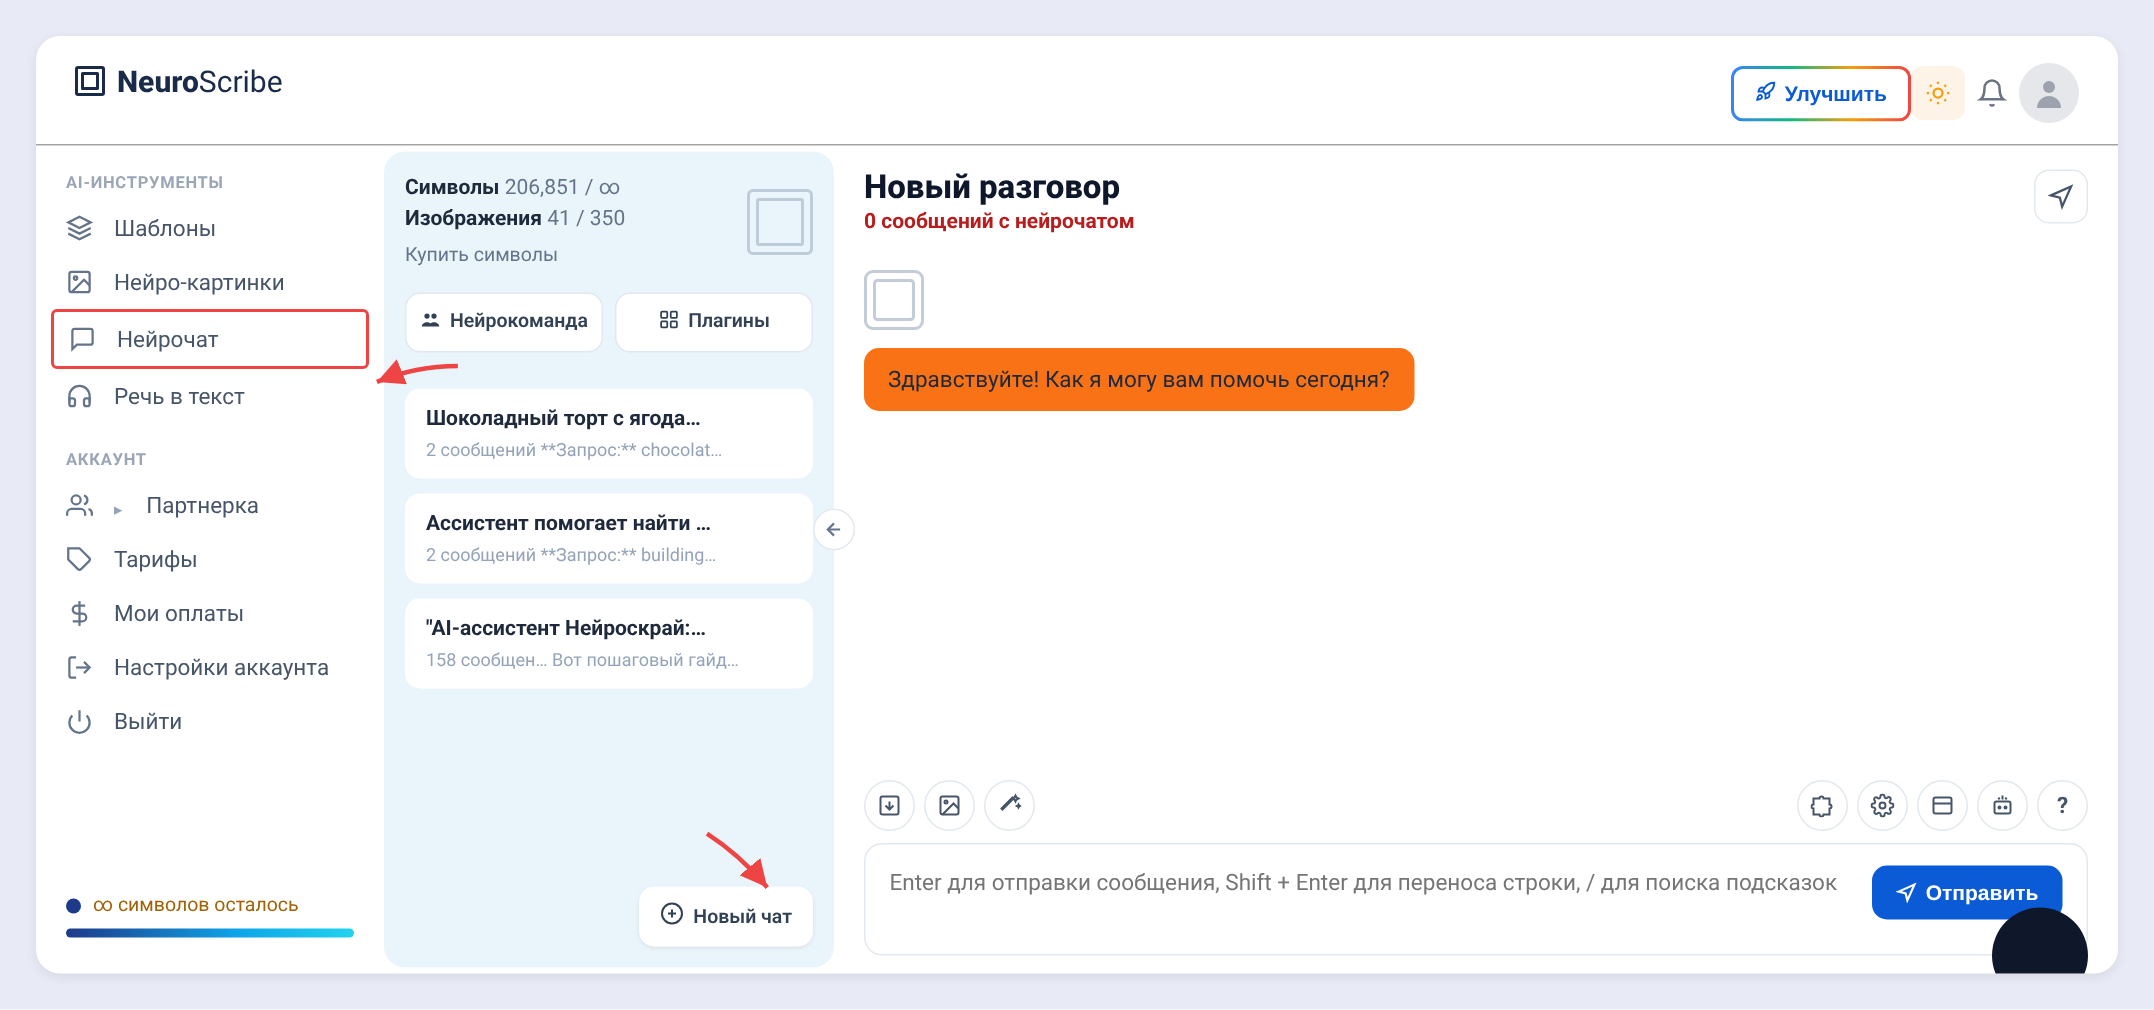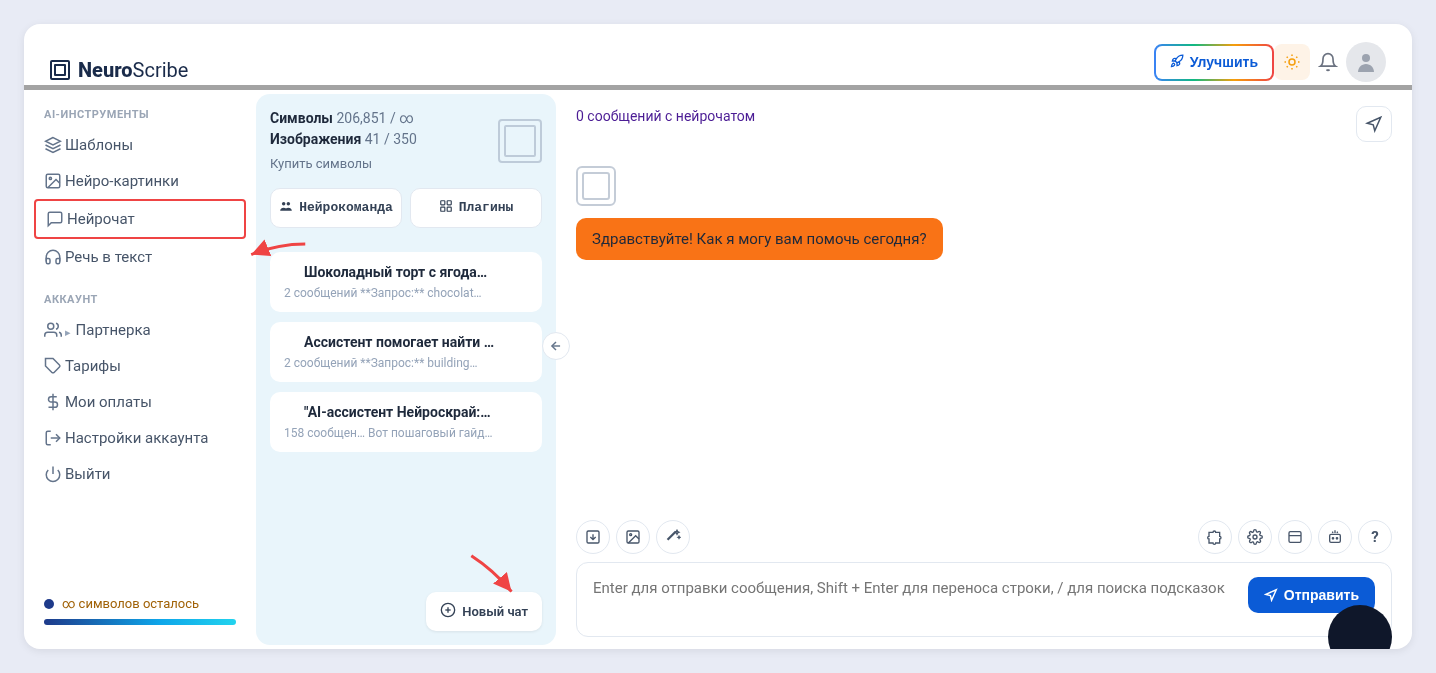--- a/index.html
+++ b/index.html
@@ -1,58 +1,58 @@
 <!DOCTYPE html>
 <html><head>
 <meta charset="utf-8">
 <style>
 * { box-sizing: border-box; margin: 0; padding: 0; }
 body { font-family: -apple-system, BlinkMacSystemFont, 'Segoe UI', Roboto, sans-serif; background: #e8ebf5; padding: 24px; font-size: 14px; color: #1e2a3a; }
 .app { background: #fff; border-radius: 16px; box-shadow: 0 2px 8px rgba(0,0,0,0.08); width: 100%; height: 625px; display: flex; flex-direction: column; overflow: hidden; position: relative; }
-.header { display: flex; align-items: flex-end; justify-content: space-between; padding: 18px 26px 3px 26px; border-bottom: 5px solid #a3a3a3; }
+.header { display: flex; align-items: flex-start; justify-content: space-between; padding: 18px 26px 14px 26px; border-bottom: 1px solid #a3a3a3; }
 .logo { display: flex; align-items: center; gap: 8px; font-size: 20px; font-weight: 700; color: #1a2b4a; }
 .logo-icon { width: 20px; height: 20px; border: 2px solid #1a2b4a; border-radius: 2px; position: relative; }
 .logo-icon::after { content: ''; position: absolute; top: 2px; left: 2px; right: 2px; bottom: 2px; border: 2px solid #1a2b4a; border-radius: 1px; }
 .logo strong { font-weight: 800; }
 .logo .light { font-weight: 400; }
 .header-right { display: flex; align-items: center; gap: 0; }
 .upgrade-btn { display: flex; align-items: center; gap: 6px; padding: 8px 14px; border-radius: 8px; border: 2px solid transparent; background: linear-gradient(#fff,#fff) padding-box, linear-gradient(90deg,#3b82f6,#10b981,#f59e0b,#ef4444) border-box; color: #0b5bd6; font-weight: 600; cursor: pointer; font-size: 14px; }
 .icon-btn { width: 36px; height: 36px; border-radius: 8px; display: flex; align-items: center; justify-content: center; cursor: pointer; color: #6b7280; background:#fff; }
 .icon-btn.sun { background: #fef3e7; color: #f59e0b; }
 .avatar { width: 40px; height: 40px; border-radius: 50%; background: #e5e7eb; display:flex; align-items:center; justify-content:center; color:#9ca3af; }
 .body { display: flex; flex: 1; overflow: hidden; }
 .sidebar { width: 232px; padding: 0 10px 12px 10px; display: flex; flex-direction: column; overflow-y: auto; }
 .sb-section { font-size: 11px; font-weight: 700; color: #9aa5b5; letter-spacing: 0.5px; padding: 18px 10px 6px 10px; }
-.sb-item { display: flex; align-items: flex-end; gap: 3px; padding: 9px 10px; border-radius: 8px; cursor: pointer; color: #475569; font-size: 15px; }
+.sb-item { display: flex; align-items: flex-end; gap: 14px; padding: 9px 10px; border-radius: 8px; cursor: pointer; color: #475569; font-size: 15px; }
 .sb-item.active { border: 2px solid #ef4444; border-radius: 4px; }
 .sb-icon { width: 18px; height: 18px; display:inline-flex; align-items:center; justify-content:center; color:#64748b; flex-shrink:0; }
 .sb-footer { margin-top: auto; padding: 12px 10px; font-size: 13px; color: #a16207; }
 .sb-footer-row { display:flex; align-items:center; gap:8px; margin-bottom:8px; }
 .dot { width:10px; height:10px; border-radius:50%; background:#1e3a8a; }
 .progress { height: 6px; width:100%; border-radius:3px; background: linear-gradient(90deg,#1e3a8a 0%,#0ea5e9 60%,#22d3ee 100%); }
 .mid { width: 300px; background: #e9f5fb; border-radius: 14px; margin: 4px 0 4px 0; padding: 14px; display:flex; flex-direction:column; position:relative; }
 .mid-top { display:flex; justify-content:space-between; align-items:center; }
 .mid-stats { font-size:14px; color:#1e293b; line-height:1.5; }
 .mid-stats .label { font-weight:700; }
 .mid-stats .val { color:#64748b; font-weight:400; }
 .buy-link { color:#64748b; font-size:13px; margin-top:4px; cursor:pointer; }
 .mid-logo { width:44px; height:44px; border:2px solid #94a3b8; border-radius:4px; position:relative; opacity:0.5; }
 .mid-logo::after { content:''; position:absolute; top:4px; left:4px; right:4px; bottom:4px; border:2px solid #94a3b8; border-radius:2px; }
-.mid-btns { display:flex; gap:8px; margin-top:14px;font-family:Liberation Mono, monospace; }
+.mid-btns { display:flex; gap:8px; margin-top:14px; }
 .chip { flex:1; background:#fff; border-radius:10px; padding:10px 8px; display:flex; align-items:center; justify-content:center; gap:6px; font-size:13px; font-weight:600; color:#334155; cursor:pointer; border:1px solid #e2e8f0; }
 .chat-list { margin-top:24px; display:flex; flex-direction:column; gap:10px; flex:1; overflow-y:auto; }
 .chat-card { background:#fff; border-radius:10px; padding:12px 14px; cursor:pointer; }
-.chat-title { font-weight:700; font-size:14px; color:#1e293b; white-space:nowrap; overflow:hidden; text-overflow:ellipsis;margin-left:20px; }
+.chat-title { font-weight:700; font-size:14px; color:#1e293b; white-space:nowrap; overflow:hidden; text-overflow:ellipsis; }
 .chat-sub { font-size:12px; color:#94a3b8; margin-top:6px; white-space:nowrap; overflow:hidden; text-overflow:ellipsis; }
 .new-chat { align-self:flex-end; margin-top:12px; background:#fff; border-radius:10px; padding:10px 14px; display:flex; align-items:center; gap:6px; font-size:13px; font-weight:600; color:#334155; cursor:pointer; box-shadow:0 1px 3px rgba(0,0,0,0.08); }
 .collapse { position:absolute; right:-14px; top:238px; width:28px; height:28px; border-radius:50%; background:#fff; border:1px solid #e2e8f0; display:flex; align-items:center; justify-content:center; cursor:pointer; color:#64748b; z-index:5; }
 .main { flex:1; display:flex; flex-direction:column; padding:12px 20px 12px 20px; position:relative; }
 .main-head { display:flex; justify-content:space-between; align-items:flex-start; padding:4px 0 14px 0; }
 .main-title { font-size:22px; font-weight:800; color:#0f172a; }
-.main-sub { font-size:14px; color:#4c1d95; margin-top:2px; }
+.main-sub { font-size:14px; color:#b91c1c; margin-top:2px;font-weight:bold; }
 .share-btn { width:36px; height:36px; border:1px solid #e2e8f0; border-radius:10px; display:flex; align-items:center; justify-content:center; cursor:pointer; color:#475569; }
 .conv { flex:1; overflow-y:auto; padding-top:10px; }
 .bot-avatar { width:40px; height:40px; border:2px solid #94a3b8; border-radius:6px; position:relative; margin-bottom:12px; opacity:0.55; }
 .bot-avatar::after { content:''; position:absolute; top:4px; left:4px; right:4px; bottom:4px; border:2px solid #94a3b8; border-radius:3px; }
 .msg-bubble { display:inline-block; background:#f97316; border-radius:10px; padding:12px 16px; font-size:15px; color:#1e293b; }
 .input-area { margin-top:14px; }
 .tool-row { display:flex; justify-content:space-between; align-items:center; margin-bottom:8px; }
 .tool-group { display:flex; gap:6px; }
 .tool-icon { width:34px; height:34px; border:1px solid #e2e8f0; border-radius:50%; display:flex; align-items:center; justify-content:center; cursor:pointer; color:#475569; font-size:15px; background:#fff; }
 .input-box { border:1px solid #e2e8f0; border-radius:12px; padding:14px 16px; display:flex; gap:12px; align-items:flex-start; }
@@ -274,20 +274,21 @@
         <svg width="14" height="14" viewBox="0 0 24 24" fill="none" stroke="currentColor" stroke-width="2.5">
             <line x1="19" y1="12" x2="5" y2="12"></line>
             <polyline points="12 19 5 12 12 5"></polyline>
           </svg>
       </div>
     </div>
 
     <div class="main">
       <div class="main-head">
         <div>
+          <div class="main-title">Новый разговор</div>
           <div class="main-sub">0 сообщений с нейрочатом</div>
         </div>
         <div class="share-btn">
           <svg width="18" height="18" viewBox="0 0 24 24" fill="none" stroke="currentColor" stroke-width="2">
               <path d="m3 11 18-8-8 18-2-8-8-2z"></path>
             </svg>
         </div>
       </div>
 
       <div class="conv">

